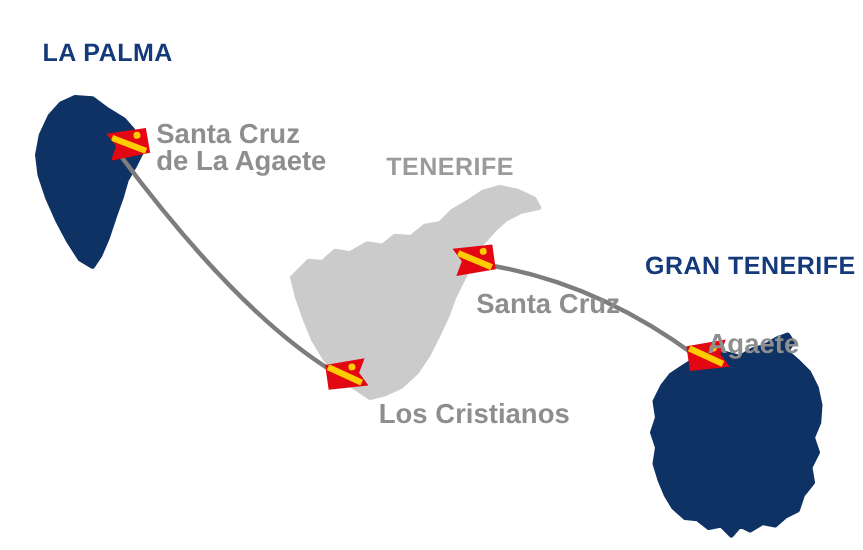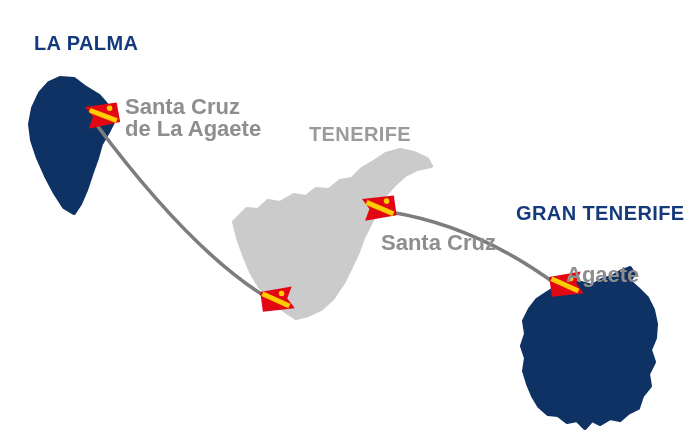--- a/index.html
+++ b/index.html
@@ -101,16 +101,17 @@
 
   <div class="label port-label" style="left:125px;top:96px;">
     <div>Santa Cruz</div>
     <div>de La Agaete</div>
   </div>
 
   <div class="label port-label" style="left:381px;top:232px;">
     <div>Santa Cruz</div>
   </div>
 
+  <div class="label port-label" style="left:303px;top:320px;">Los Cristianos</div>
 
   <div class="label port-label" style="left:566px;top:236px;margin-top:28px;">Agaete</div>
 
 </div>
 
 </body></html>

